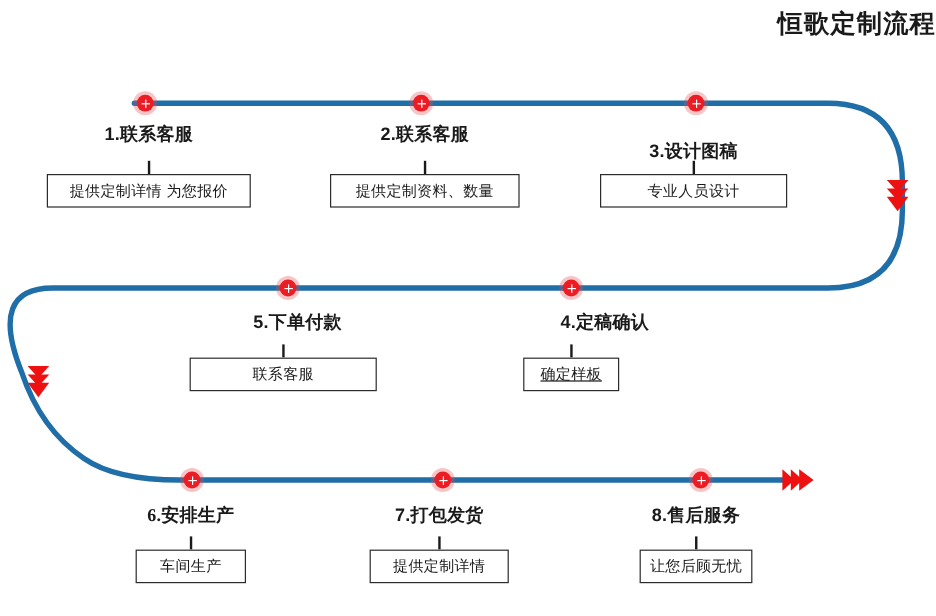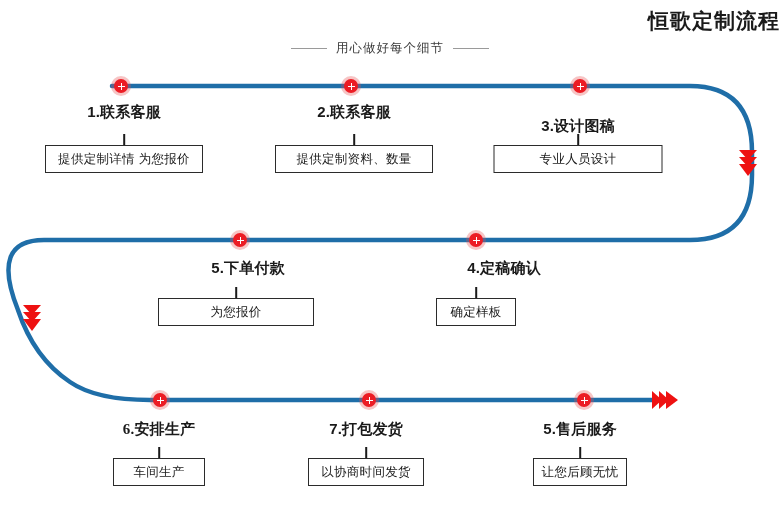--- a/index.html
+++ b/index.html
@@ -140,25 +140,20 @@
     letter-spacing: 0.3px;
   }
 </style>
 </head>
 <body>
 
 <div id="stage">
 
   <div id="header">
     <div id="title">恒歌定制流程</div>
-    <div id="subtitle-row">
-      <span class="sub-rule"></span>
-      <span id="subtitle">用心做好每个细节</span>
-      <span class="sub-rule"></span>
-    </div>
   </div>
 
   <svg id="flow-svg" viewBox="0 0 780 513">
     <path id="flow-path" fill="none" stroke="#1f6ea8" stroke-width="4.5" stroke-linecap="round" stroke-linejoin="round" d="M 112 86 L 690 86 Q 752 86 752 152 L 752 175 Q 752 240 690 240 L 250 240 L 44 240 Q -10 240 18 310 Q 34 358 70 382 Q 96 400 150 400 L 660 400"></path>
 
     <g id="arrow-down-right" fill="#ee1111">
       <path d="M 739 150 L 757 150 L 748 160 Z"></path>
       <path d="M 739 157 L 757 157 L 748 167 Z"></path>
       <path d="M 739 164 L 757 164 L 748 176 Z"></path>
     </g>
@@ -175,72 +170,72 @@
   </svg>
 
   <div id="steps-layer">
       <div class="marker" style="left: 121px; top: 86px;">
         <span class="dot">
           <span class="plus"></span>
         </span>
       </div>
       <div class="step-label" style="left: 124px; top: 103px;">1.联系客服</div>
       <div class="tick" style="left: 124px; top: 134px;"></div>
-      <div class="desc-box" style="left: 124px; top: 145px; width: 158px; border-color: rgb(43, 43, 43);">提供定制详情 为您报价</div>
+      <div class="desc-box" style="left: 124px; top: 145px; width: 170px; border-color: rgb(43, 43, 43);">提供定制详情 为您报价</div>
       <div class="marker" style="left: 351px; top: 86px;">
         <span class="dot">
           <span class="plus"></span>
         </span>
       </div>
       <div class="step-label" style="left: 354px; top: 103px;">2.联系客服</div>
       <div class="tick" style="left: 354px; top: 134px;"></div>
       <div class="desc-box" style="left: 354px; top: 145px; width: 158px; border-color: rgb(43, 43, 43);">提供定制资料、数量</div>
       <div class="marker" style="left: 580px; top: 86px;">
         <span class="dot">
           <span class="plus"></span>
         </span>
       </div>
       <div class="step-label" style="left: 578px; top: 103px; margin-top: 14px;">3.设计图稿</div>
       <div class="tick" style="left: 578px; top: 134px;"></div>
-      <div class="desc-box" style="left: 578px; top: 145px; width: 169px; border-color: rgb(43, 43, 43);">专业人员设计</div>
+      <div class="desc-box" style="left: 578px; top: 145px; width: 156px; border-color: rgb(43, 43, 43);">专业人员设计</div>
       <div class="marker" style="left: 240px; top: 240px;">
         <span class="dot">
           <span class="plus"></span>
         </span>
       </div>
       <div class="step-label" style="left: 236px; top: 259px; margin-left: 12px;">5.下单付款</div>
       <div class="tick" style="left: 236px; top: 287px;"></div>
-      <div class="desc-box" style="left: 236px; top: 298px; width: 156px; border-color: rgb(43, 43, 43);">为您报价</div>
+      <div class="desc-box" style="left: 236px; top: 298px; width: 156px; border-color: rgb(43, 43, 43);">联系客服</div>
       <div class="marker" style="left: 476px; top: 240px;">
         <span class="dot">
           <span class="plus"></span>
         </span>
       </div>
       <div class="step-label" style="left: 476px; top: 259px; margin-left: 28px;">4.定稿确认</div>
       <div class="tick" style="left: 476px; top: 287px;"></div>
-      <div class="desc-box" style="left: 476px; top: 298px; width: 80px; border-color: rgb(43, 43, 43);">确定样板</div>
+      <div class="desc-box" style="left: 476px; top: 298px; width: 80px; border-color: rgb(43, 43, 43); text-decoration: underline;">确定样板</div>
       <div class="marker" style="left: 160px; top: 400px;">
         <span class="dot">
           <span class="plus"></span>
         </span>
       </div>
       <div class="step-label" style="left: 159px; top: 420px; font-family: Liberation Serif, serif;">6.安排生产</div>
       <div class="tick" style="left: 159px; top: 447px;"></div>
       <div class="desc-box" style="left: 159px; top: 458px; width: 92px; border-color: rgb(43, 43, 43);">车间生产</div>
       <div class="marker" style="left: 369px; top: 400px;">
         <span class="dot">
           <span class="plus"></span>
         </span>
       </div>
       <div class="step-label" style="left: 366px; top: 420px;">7.打包发货</div>
       <div class="tick" style="left: 366px; top: 447px;"></div>
-      <div class="desc-box" style="left: 366px; top: 458px; width: 116px; border-color: rgb(43, 43, 43);">以协商时间发货</div>
+      <div class="desc-box" style="left: 366px; top: 458px; width: 116px; border-color: rgb(43, 43, 43);">提供定制详情</div>
       <div class="marker" style="left: 584px; top: 400px;">
         <span class="dot">
           <span class="plus"></span>
         </span>
       </div>
-      <div class="step-label" style="left: 580px; top: 420px;">5.售后服务</div>
+      <div class="step-label" style="left: 580px; top: 420px;">8.售后服务</div>
       <div class="tick" style="left: 580px; top: 447px;"></div>
       <div class="desc-box" style="left: 580px; top: 458px; width: 94px; border-color: rgb(43, 43, 43);">让您后顾无忧</div>
     </div>
 
 </div>
 
 </body></html>

